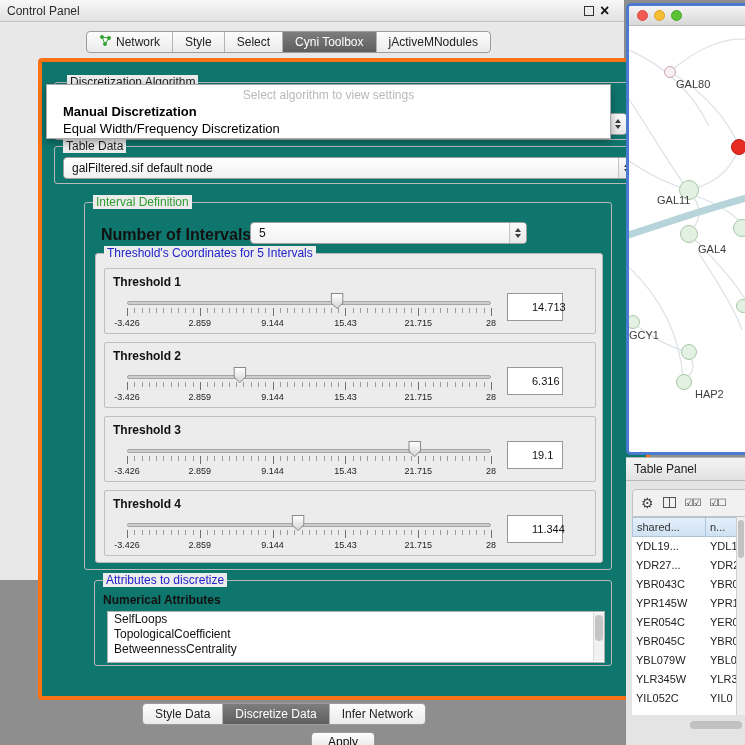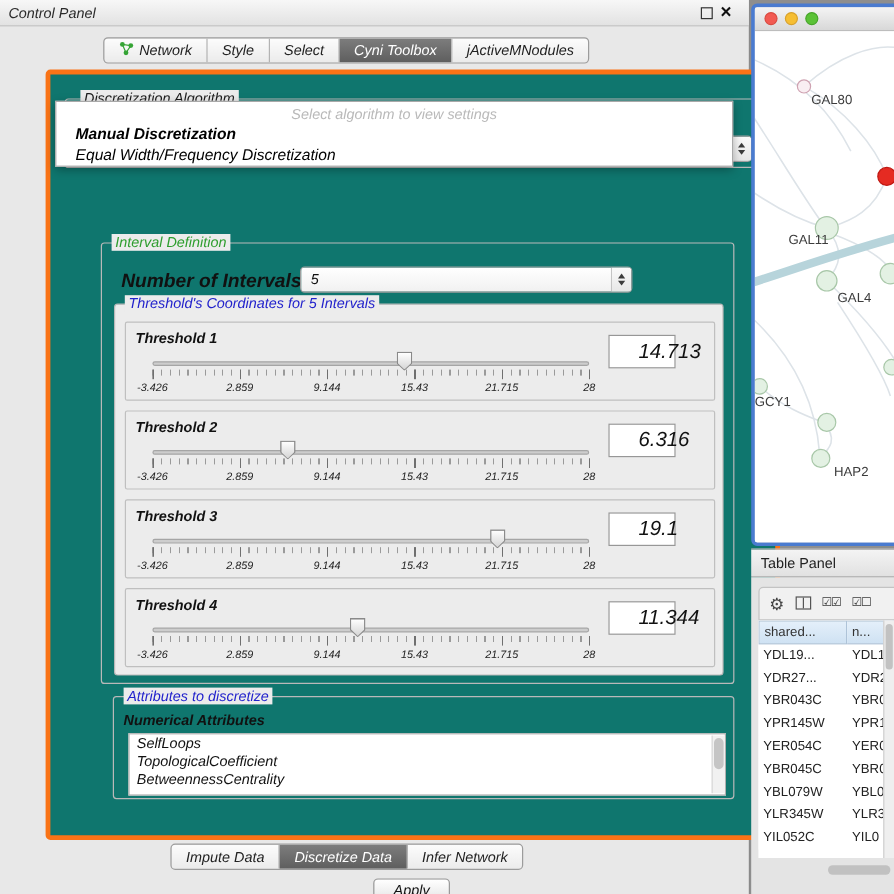--- a/index.html
+++ b/index.html
@@ -2,22 +2,22 @@
 <html><head>
 <meta charset="utf-8">
 <style>
   * { margin:0; padding:0; box-sizing:border-box; }
   html,body { width:745px; height:745px; }
   body { font-family:"Liberation Sans", sans-serif; background:#8e8e8e; overflow:hidden; }
   #app { position:relative; width:745px; height:745px; overflow:hidden; }
   .abs { position:absolute; }
 
   
-  #control-panel { position:absolute; left:0; top:0; width:625px; height:745px;
-    background:#e8e8e8; border-right:1px solid #8a8a8a;font-style:italic; }
+  #control-panel { position:absolute; left:0; top:0; width:625px; height:580px;
+    background:#e8e8e8; border-right:1px solid #8a8a8a; }
   #cp-titlebar { position:absolute; left:0; top:0; width:100%; height:22px;
     background:linear-gradient(#f7f7f7,#e2e2e2); border-bottom:1px solid #c2c2c2; }
   #cp-title { position:absolute; left:7px; top:0; line-height:22px; font-size:12px; color:#2b2b2b; }
   #cp-float { position:absolute; left:584px; top:6px; width:10px; height:10px; border:1.5px solid #333; }
   #cp-close { position:absolute; left:600px; top:1px; font-size:16px; font-weight:bold; color:#111; line-height:20px; }
 
   .seg-tabs { display:flex; border:1px solid #9c9c9c; border-radius:4px; overflow:hidden;
     background:linear-gradient(#fcfcfc,#ebebeb); font-size:12px; color:#222; height:22px; }
   .seg { display:flex; align-items:center; gap:4px; padding:0 12px; border-right:1px solid #b3b3b3; white-space:nowrap; }
   .seg:last-child { border-right:none; }
@@ -57,22 +57,22 @@
     background:#cdcdcd; border:1px solid #a5a5a5; border-radius:2px; }
   .ticks-minor { position:absolute; left:0; top:13px; width:365px; height:5px;
     background:repeating-linear-gradient(90deg,#9a9a9a 0 1px,transparent 1px 7.28px); }
   .ticks-major { position:absolute; left:0; top:13px; width:365px; height:8px;
     background:repeating-linear-gradient(90deg,#6f6f6f 0 1px,transparent 1px 72.8px); }
   .tick-nums { position:absolute; left:0; top:23px; width:100%; height:11px; }
   .tick-nums span { position:absolute; transform:translateX(-50%); font-size:9px; color:#222; white-space:nowrap; }
   .thumb { position:absolute; top:-2px; width:13px; height:16px; transform:translateX(-50%); z-index:2; }
   .thumb .t-border { position:absolute; inset:0; background:#898989; clip-path:polygon(0 0,100% 0,100% 62%,50% 100%,0 62%); }
   .thumb .t-fill { position:absolute; inset:1px; background:linear-gradient(#ffffff,#d5d5d5); clip-path:polygon(0 0,100% 0,100% 62%,50% 100%,0 62%); }
-  .valuebox { position:absolute; left:402px; top:10px; width:56px; height:28px;
-    background:#fff; border:1px solid #979797; font-size:17px; color:#111;
+  .valuebox { position:absolute; left:402px; top:24px; width:56px; height:28px;
+    background:#fff; border:1px solid #979797; font-size:11px; color:#111;
     text-align:right; line-height:26px; padding:0 24px; }
   .attr-item { font-size:12px; color:#111; line-height:15px; padding:0 6px; white-space:nowrap; }
   .vscroll { position:absolute; top:1px; bottom:1px; width:11px; background:#f1f1f1; border-left:1px solid #d8d8d8; }
   .vthumb { position:absolute; left:1px; width:8px; background:#c5c5c5; border-radius:4px; }
 
   #apply-btn { position:absolute; left:269px; top:670px; width:64px; height:21px;
     background:linear-gradient(#ffffff,#e2e2e2); border:1px solid #9a9a9a; border-radius:4px;
     font-size:12px; color:#111; text-align:center; line-height:19px; }
 
   
@@ -168,20 +168,30 @@
             </div>
         </div>
       </div>
 
       <div id="algo-overlay" style="left:4px; top:22px;">
         <div id="algo-placeholder">Select algorithm to view settings</div>
         <div class="algo-option bold">Manual Discretization</div>
         <div class="algo-option">Equal Width/Frequency Discretization</div>
       </div>
 
+      <div class="groupbox" style="left:12px; top:84px; width:589px; height:38px;">
+        <span class="grouplabel gl-black" style="left:8px; top:-8px;">Table Data</span>
+        <div class="combo" style="left:8px; top:10px; width:573px;">
+          <span>galFiltered.sif default node</span>
+          <div class="stepper">
+              <div class="tri-up"></div>
+              <div class="tri-down"></div>
+            </div>
+        </div>
+      </div>
 
       <div class="groupbox" style="left:42px; top:140px; width:528px; height:368px;">
         <span class="grouplabel gl-green" style="left:8px; top:-8px;">Interval Definition</span>
 
         <span class="abs" style="left:16px; top:23px; font-size:16px; font-weight:bold; color:#111;">Number of Intervals</span>
         <div class="combo" style="left:165px; top:19px; width:277px;">
           <span>5</span>
           <div class="stepper">
               <div class="tri-up"></div>
               <div class="tri-down"></div>
@@ -292,21 +302,21 @@
             <div class="attr-item">TopologicalCoefficient</div>
             <div class="attr-item">BetweennessCentrality</div>
           </div>
       </div>
 
       <div id="apply-btn">Apply</div>
     </div>
 
     <div class="seg-tabs abs" style="left:142px; top:703px;">
       <div class="seg">
-          <span>Impute Data</span>
+          <span>Style Data</span>
         </div>
       <div class="seg selected">
           <span>Discretize Data</span>
         </div>
       <div class="seg">
           <span>Infer Network</span>
         </div>
     </div>
   </div>
 

